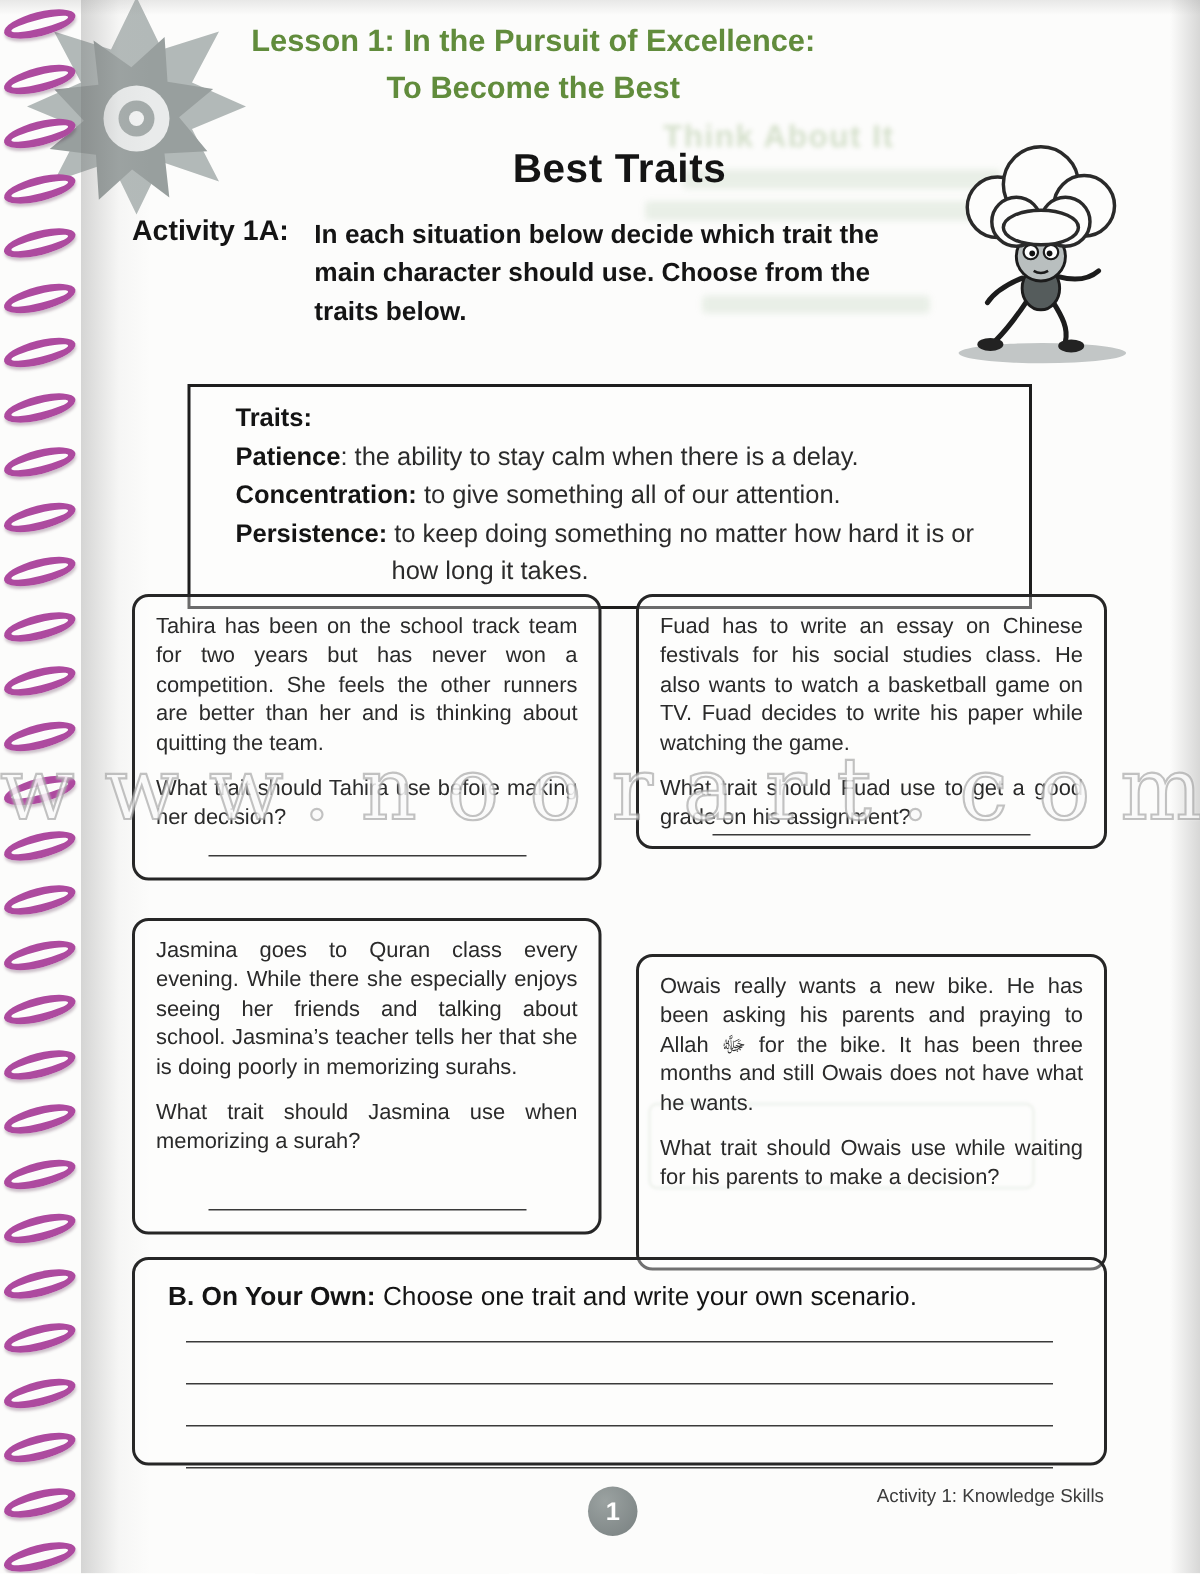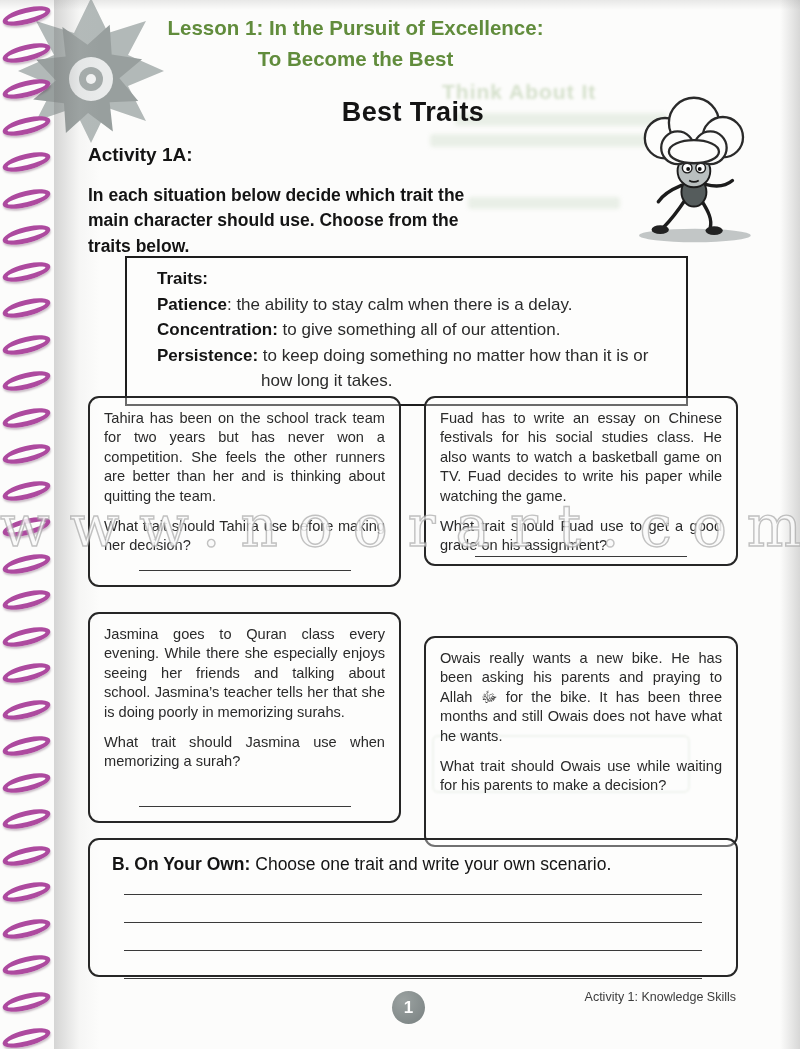--- a/index.html
+++ b/index.html
@@ -59,21 +59,21 @@
     text-align:center; color:#618c3c; font-size:20.5px; line-height:1.5; font-weight:bold;
   }
   .page-title {
     position:absolute; left:88px; top:97px; width:650px; z-index:10;
     text-align:center; font-size:27px; font-weight:bold; color:#141414; letter-spacing:.4px;
   }
 
   
   .activity {
     position:absolute; left:88px; top:144px; width:520px; z-index:10;
-    display:flex; gap:17px; font-weight:bold; color:#141414;flex-direction:column;
+    display:flex; gap:17px; font-weight:bold; color:#141414;
   }
   .activity .label { font-size:19px; white-space:nowrap; }
   .activity .instructions { width:390px; font-size:17.5px; line-height:1.45; }
 
   
   .ant { position:absolute; left:610px; top:92px; width:164px; height:154px; z-index:10; }
 
   
   .traits-box {
     position:absolute; left:125px; top:256px; width:563px; z-index:10;
@@ -231,21 +231,21 @@
 
   <div class="traits-box">
     <div class="heading">Traits:</div>
     <div class="trait-item">
       <span class="term">Patience</span><span class="definition">: the ability to stay calm when there is a delay.</span>
     </div>
     <div class="trait-item">
       <span class="term">Concentration:</span><span class="definition"> to give something all of our attention.</span>
     </div>
     <div class="trait-item hang">
-      <span class="term">Persistence:</span><span class="definition"> to keep doing something no matter how than it is or how long it takes.</span>
+      <span class="term">Persistence:</span><span class="definition"> to keep doing something no matter how hard it is or how long it takes.</span>
     </div>
   </div>
 
   <div class="scenario-box" id="scenario-0">
     <div class="text">Tahira has been on the school track team for two years but has never won a competition. She feels the other runners are better than her and is thinking about quitting the team.</div>
     <div class="question">What trait should Tahira use before making her decision?</div>
     <div class="answer-line"></div>
   </div>
 
   <div class="scenario-box" id="scenario-1">

